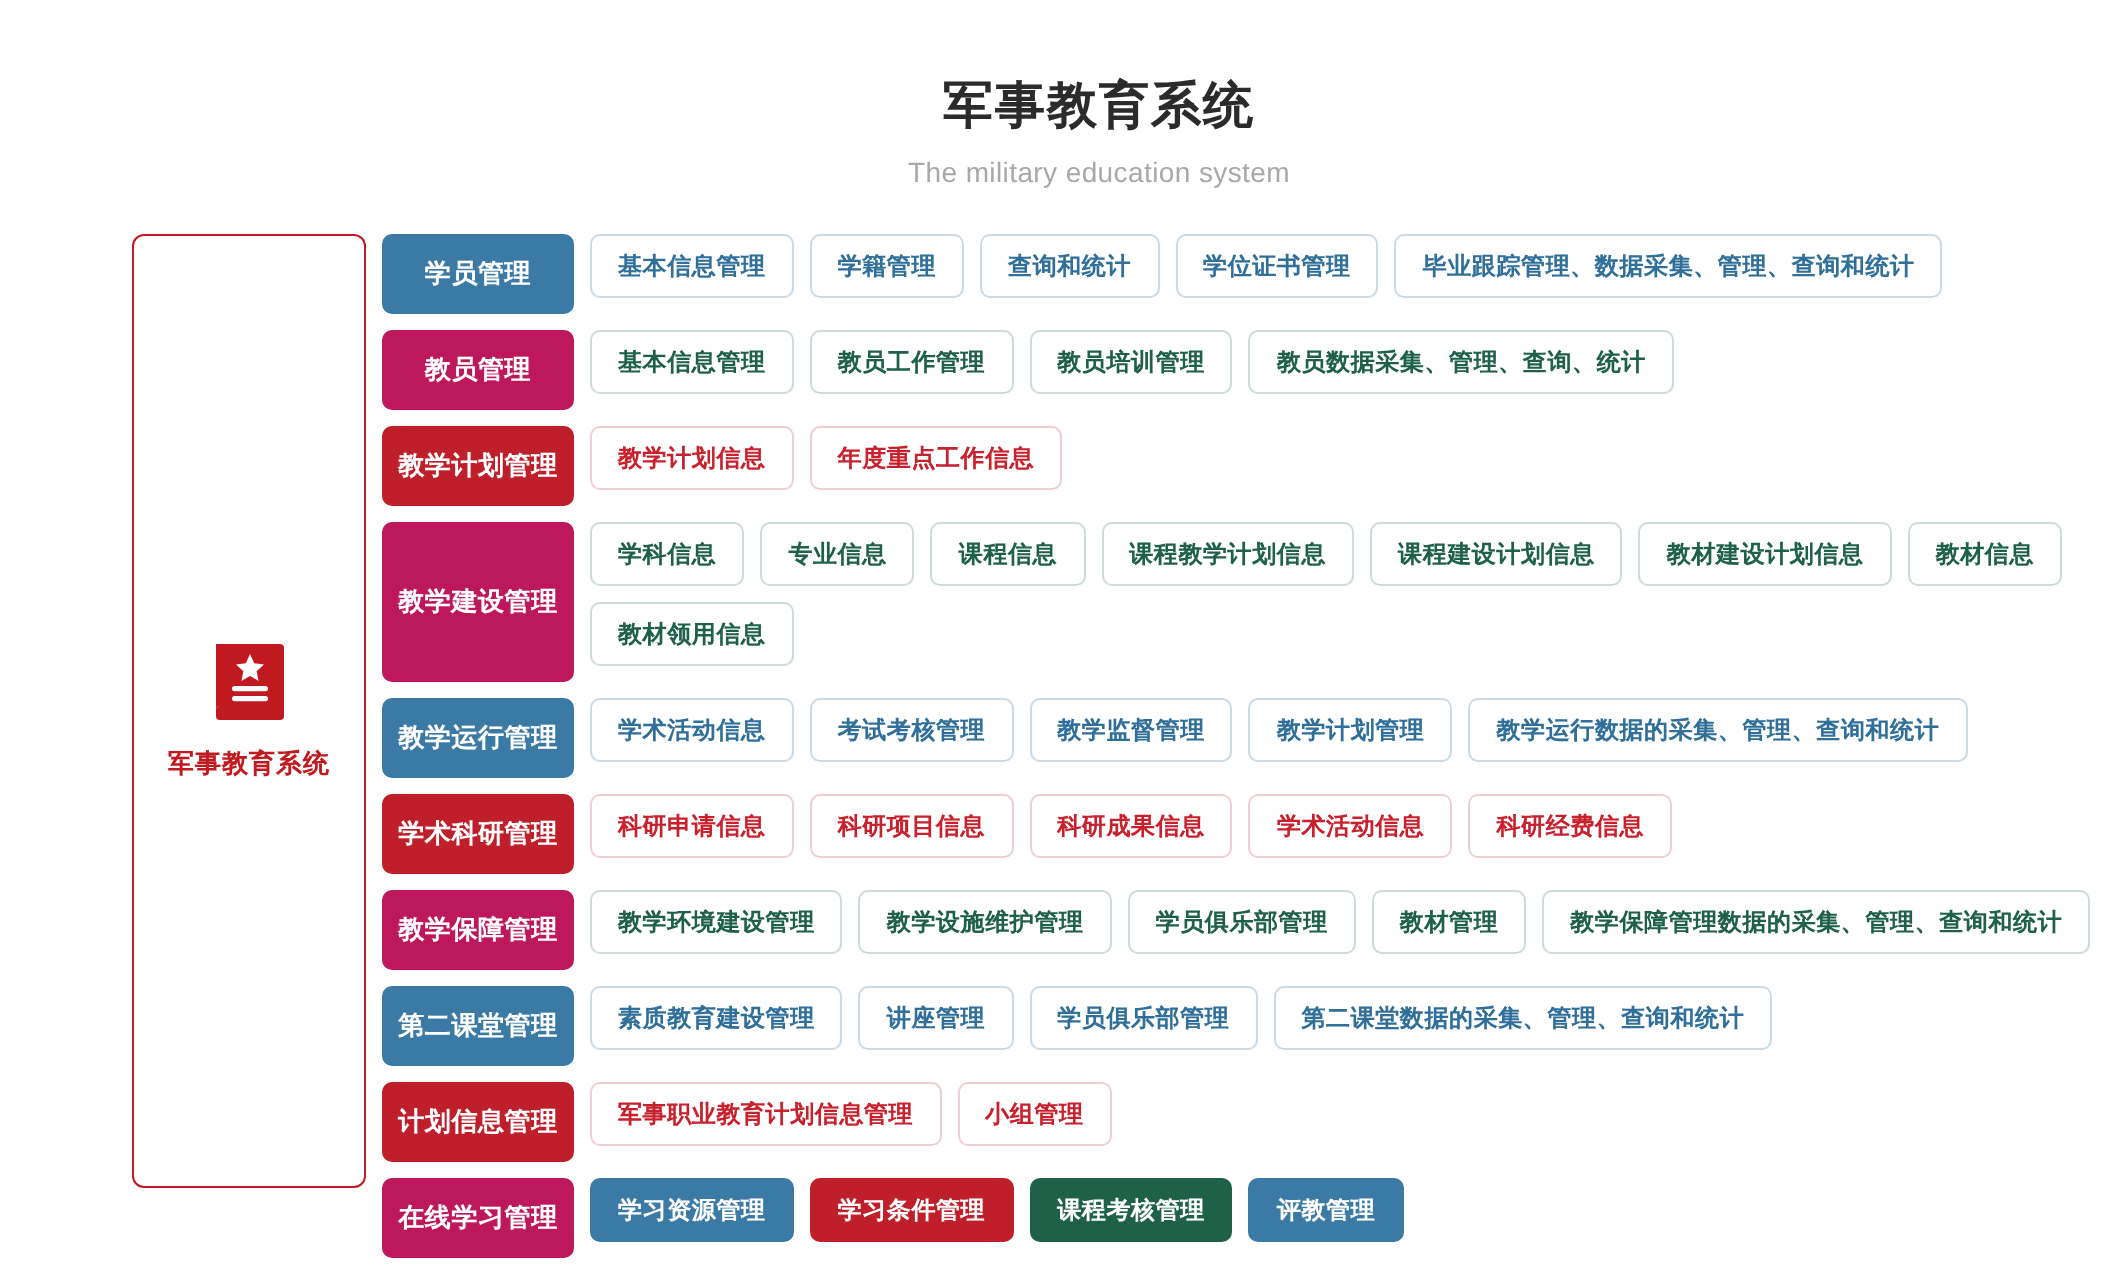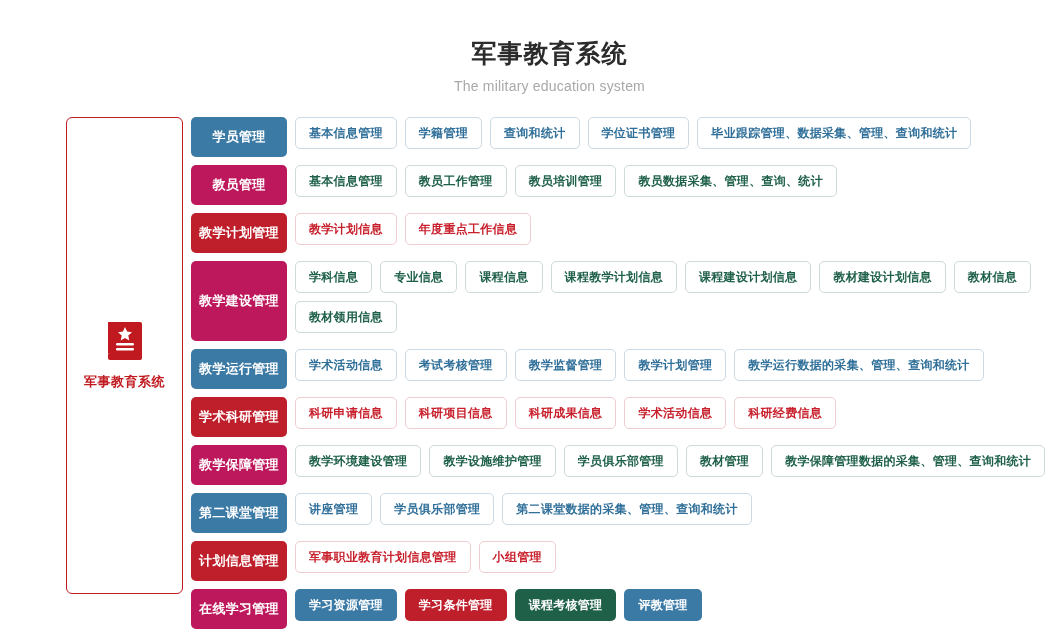--- a/index.html
+++ b/index.html
@@ -257,20 +257,21 @@
           <div class="item green">教学设施维护管理</div>
           <div class="item green">学员俱乐部管理</div>
           <div class="item green">教材管理</div>
           <div class="item green">教学保障管理数据的采集、管理、查询和统计</div>
         </div>
       </div>
 
       <div class="row">
         <div class="cat blue">第二课堂管理</div>
         <div class="items">
+          <div class="item blue">素质教育建设管理</div>
           <div class="item blue">讲座管理</div>
           <div class="item blue">学员俱乐部管理</div>
           <div class="item blue">第二课堂数据的采集、管理、查询和统计</div>
         </div>
       </div>
 
       <div class="row">
         <div class="cat red">计划信息管理</div>
         <div class="items">
           <div class="item red">军事职业教育计划信息管理</div>

